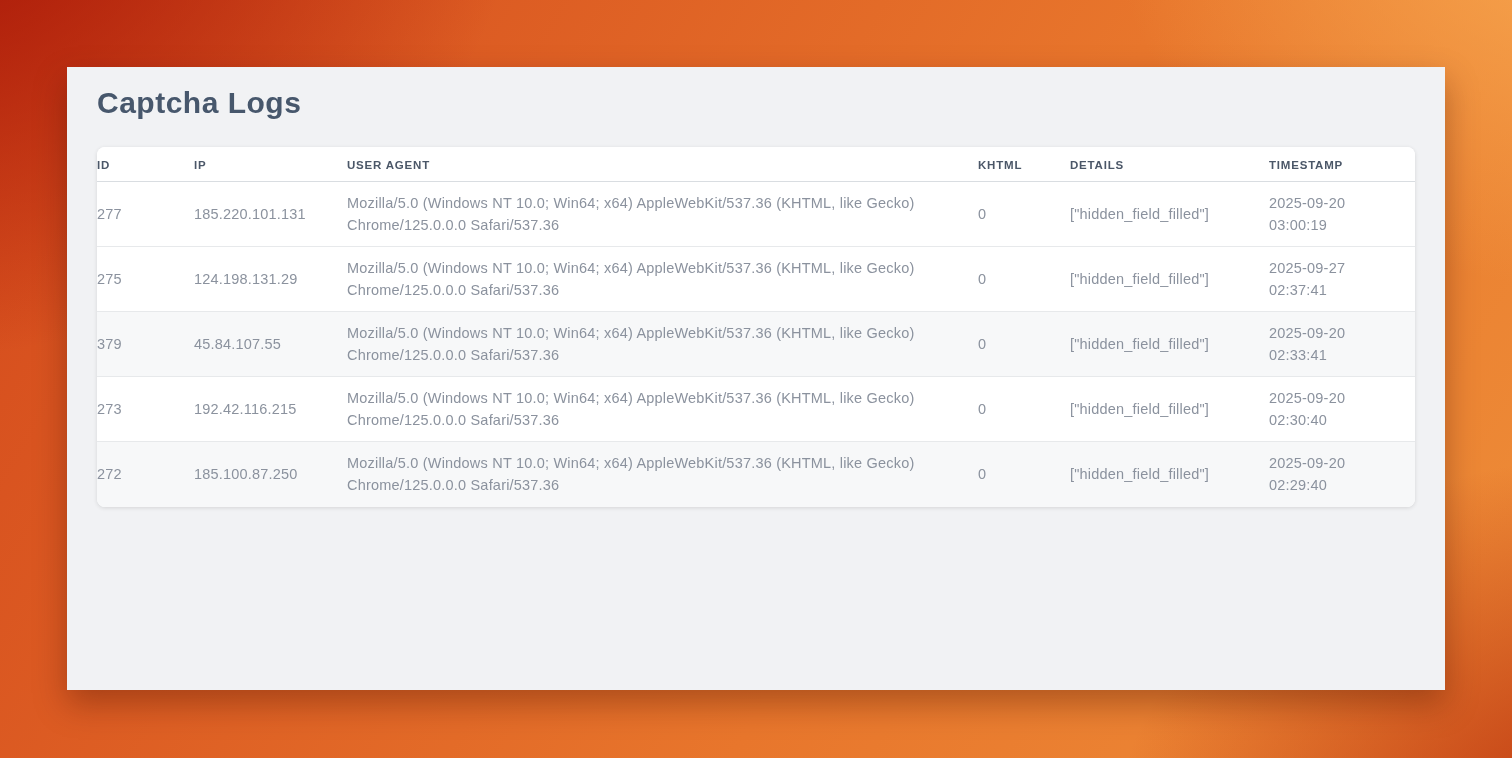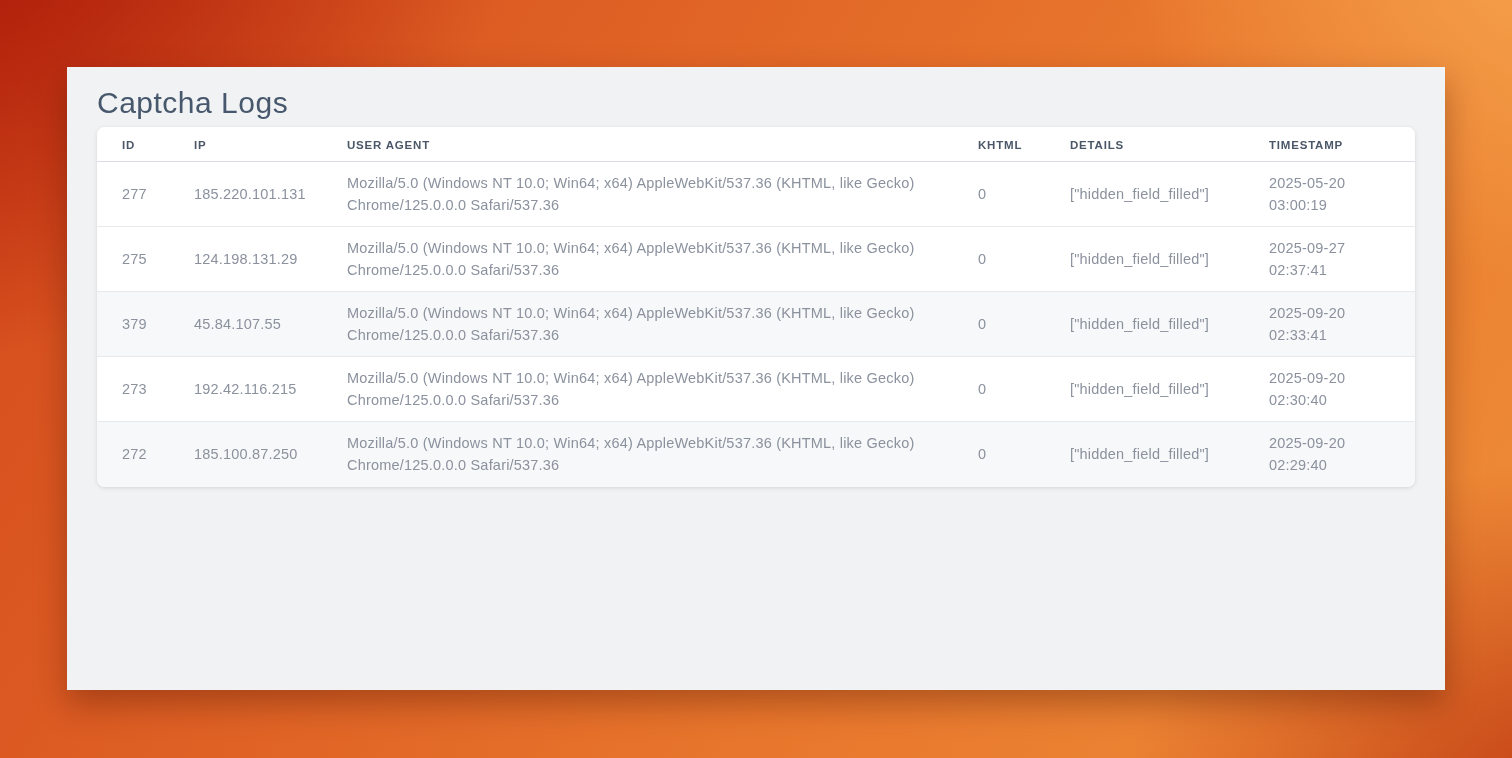--- a/index.html
+++ b/index.html
@@ -16,25 +16,25 @@
     position: absolute;
     left: 67px; top: 67px;
     width: 1378px; height: 623px;
     background: #f1f2f4;
     box-shadow: 0 14px 30px rgba(70, 15, 0, 0.35);
     padding: 16px 30px 0 30px;
     overflow: hidden;
   }
   .page-title {
     font-size: 30px;
-    font-weight: 400;
+    font-weight: 700;
     letter-spacing: 0.5px;
     color: #47576c;
     line-height: 40px;
-    margin-bottom: 4px;
+    margin-bottom: 24px;
   }
   .table-panel {
     background: #ffffff;
     border-radius: 8px;
     box-shadow: 0 1px 4px rgba(0,0,0,0.12);
     overflow: hidden;
     width: 1318px;
   }
   table {
     border-collapse: collapse;
@@ -51,21 +51,21 @@
     text-align: left;
     font-size: 11.5px;
     font-weight: 700;
     letter-spacing: 0.8px;
     color: #4b5768;
     background: #ffffff;
     padding: 12px 16px 10px 0;
     border-bottom: 1px solid #d9dde1;
     white-space: nowrap;
   }
-  thead th:first-child, tbody td:first-child { padding-left: 25px; }
+  thead th:first-child, tbody td:first-child { }
   tbody td {
     font-size: 14.5px;
     letter-spacing: 0.2px;
     color: #8b929e;
     line-height: 22px;
     padding: 10px 18px 10px 0;
     vertical-align: middle;
     border-top: 1px solid #e7e9eb;
     height: 65px;
   }
@@ -98,21 +98,21 @@
           <th>TIMESTAMP</th>
         </tr>
       </thead>
       <tbody>
           <tr>
     <td>277</td>
     <td>185.220.101.131</td>
     <td>Mozilla/5.0 (Windows NT 10.0; Win64; x64) AppleWebKit/537.36 (KHTML, like Gecko) Chrome/125.0.0.0 Safari/537.36</td>
     <td>0</td>
     <td>["hidden_field_filled"]</td>
-    <td>2025-05-20 03:00:19</td>
+    <td>2025-09-20 03:00:19</td>
   </tr>
           <tr>
     <td>275</td>
     <td>124.198.131.29</td>
     <td>Mozilla/5.0 (Windows NT 10.0; Win64; x64) AppleWebKit/537.36 (KHTML, like Gecko) Chrome/125.0.0.0 Safari/537.36</td>
     <td>0</td>
     <td>["hidden_field_filled"]</td>
     <td>2025-09-27 02:37:41</td>
   </tr>
           <tr class="stripe">

